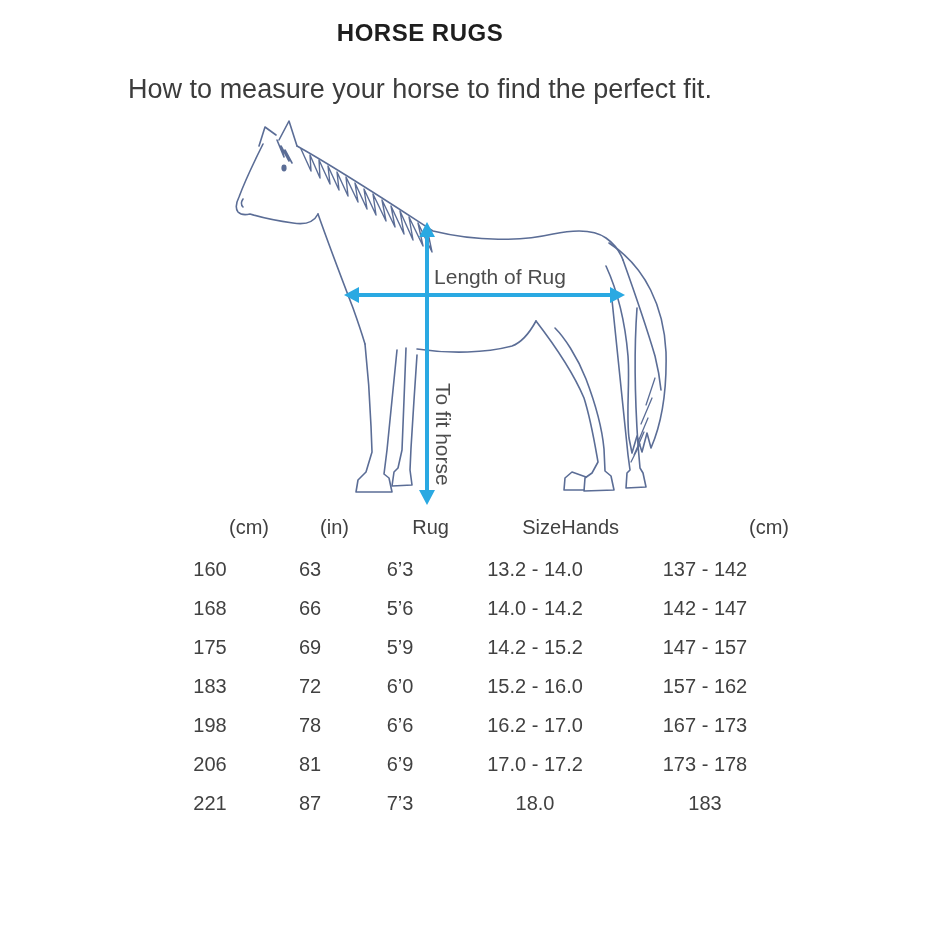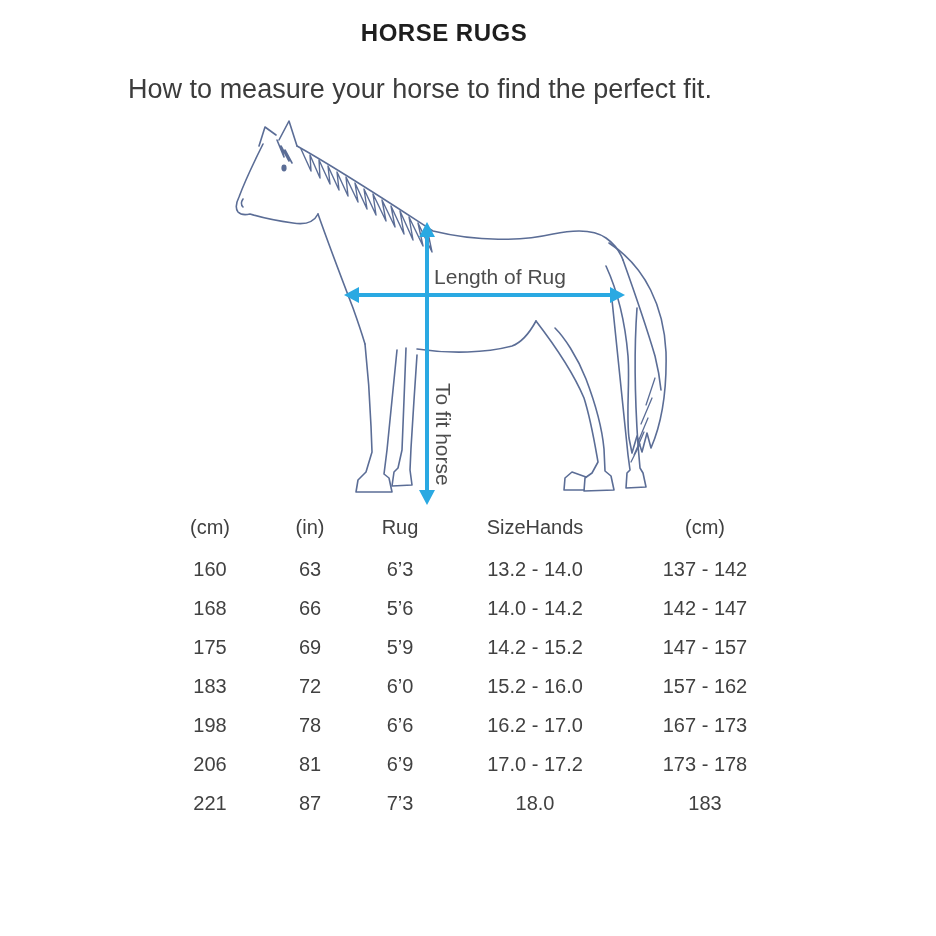--- a/index.html
+++ b/index.html
@@ -14,21 +14,20 @@
   .page-title {
     position: absolute;
     left: 0; top. : 0;
     top: 19px;
     width: 840px;
     font-size: 24px;
     font-weight: bold;
     letter-spacing: 0.5px;
     color: #1e1e1e;
     text-align: center;
-    padding-left: 24px;
   }
   .page-subtitle {
     position: absolute;
     left: 0;
     top: 74px;
     width: 840px;
     font-size: 27px;
     color: #3c3c3c;
     text-align: center;
   }
@@ -58,21 +57,21 @@
     color: #414141;
   }
   table.size-table col.c1 { width: 120px; }
   table.size-table col.c2 { width: 80px; }
   table.size-table col.c3 { width: 100px; }
   table.size-table col.c4 { width: 170px; }
   table.size-table col.c5 { width: 170px; }
   table.size-table th {
     height: 44px;
     font-weight: normal;
-    text-align: center;
+    text-align: right;
     vertical-align: middle;
     color: #414141;
   }
   table.size-table td {
     height: 37px;
     text-align: center;
     vertical-align: middle;
   }
 </style>
 </head>

